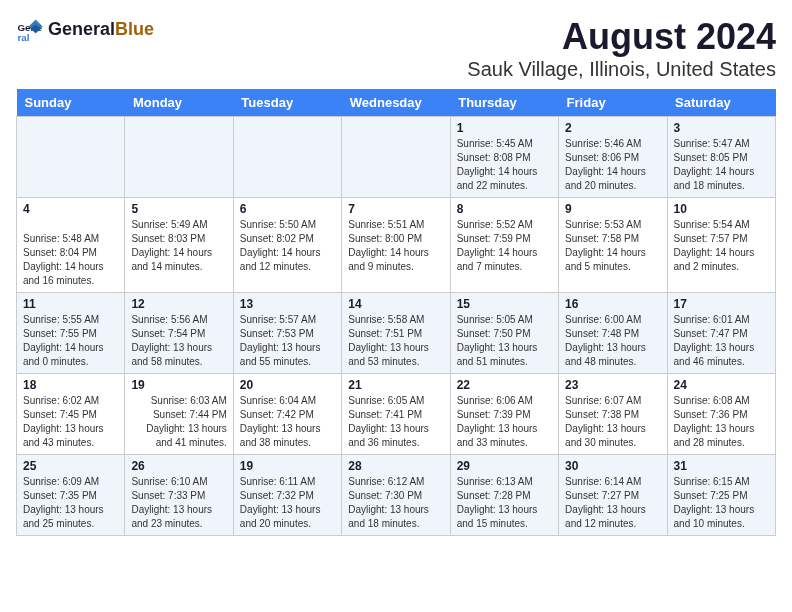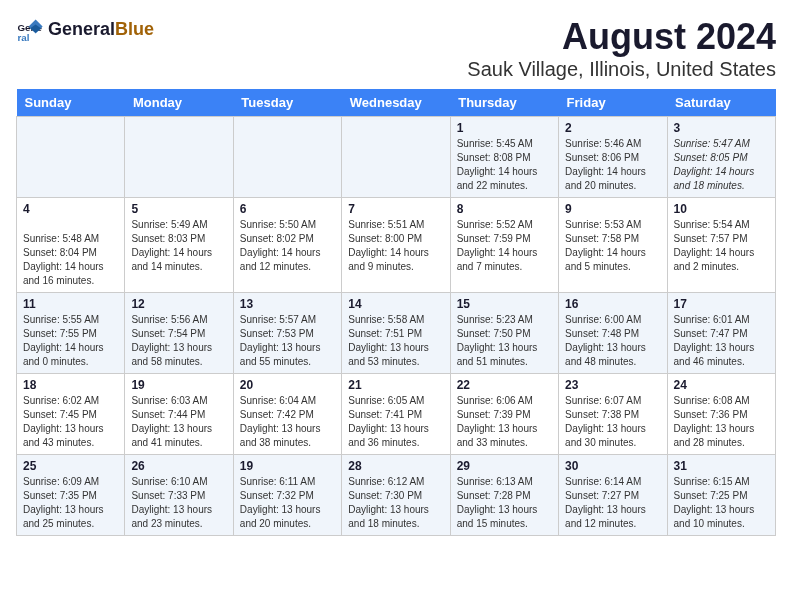--- a/index.html
+++ b/index.html
@@ -137,21 +137,21 @@
         </td>
         <td>
           <div class="day-number">2</div>
           <div class="day-info" style="white-space: pre-line;">Sunrise: 5:46 AM
 Sunset: 8:06 PM
 Daylight: 14 hours
 and 20 minutes.</div>
         </td>
         <td>
           <div class="day-number">3</div>
-          <div class="day-info" style="white-space: pre-line; font-style: italic;">Sunrise: 5:47 AM
+          <div class="day-info" style="white-space: pre-line;">Sunrise: 5:47 AM
 Sunset: 8:05 PM
 Daylight: 14 hours
 and 18 minutes.</div>
         </td>
       </tr>
       <tr>
         <td>
           <div class="day-number">4</div>
           <div class="day-info" style="white-space: pre-line; margin-top: 16px;">Sunrise: 5:48 AM
 Sunset: 8:04 PM
@@ -225,21 +225,21 @@
         </td>
         <td>
           <div class="day-number">14</div>
           <div class="day-info" style="white-space: pre-line;">Sunrise: 5:58 AM
 Sunset: 7:51 PM
 Daylight: 13 hours
 and 53 minutes.</div>
         </td>
         <td>
           <div class="day-number">15</div>
-          <div class="day-info" style="white-space: pre-line;">Sunrise: 5:23 AM
+          <div class="day-info" style="white-space: pre-line;">Sunrise: 5:05 AM
 Sunset: 7:50 PM
 Daylight: 13 hours
 and 51 minutes.</div>
         </td>
         <td>
           <div class="day-number">16</div>
           <div class="day-info" style="white-space: pre-line;">Sunrise: 6:00 AM
 Sunset: 7:48 PM
 Daylight: 13 hours
 and 48 minutes.</div>
@@ -255,21 +255,21 @@
       <tr>
         <td>
           <div class="day-number">18</div>
           <div class="day-info" style="white-space: pre-line;">Sunrise: 6:02 AM
 Sunset: 7:45 PM
 Daylight: 13 hours
 and 43 minutes.</div>
         </td>
         <td>
           <div class="day-number">19</div>
-          <div class="day-info" style="white-space: pre-line;">Sunrise: 6:03 AM
+          <div class="day-info" style="white-space: pre-line; text-align: right;">Sunrise: 6:03 AM
 Sunset: 7:44 PM
 Daylight: 13 hours
 and 41 minutes.</div>
         </td>
         <td>
           <div class="day-number">20</div>
           <div class="day-info" style="white-space: pre-line;">Sunrise: 6:04 AM
 Sunset: 7:42 PM
 Daylight: 13 hours
 and 38 minutes.</div>

